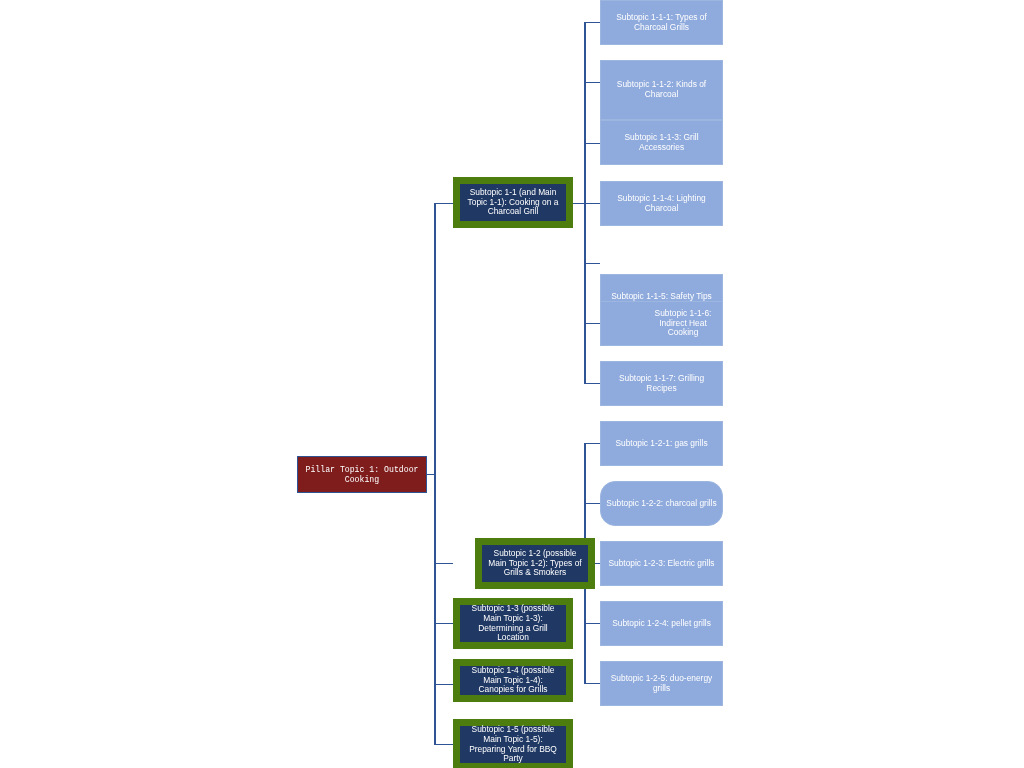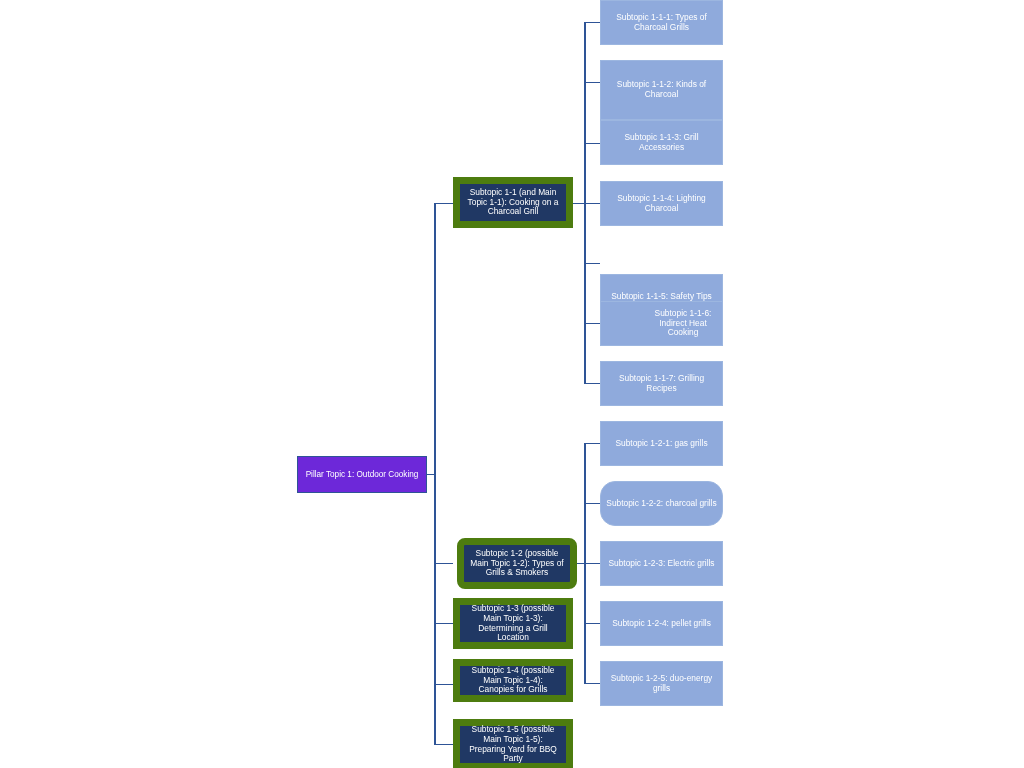--- a/index.html
+++ b/index.html
@@ -21,23 +21,24 @@
     display: flex;
     align-items: center;
     justify-content: center;
     text-align: center;
     color: #ffffff;
     line-height: 1.18;
     padding: 2px 5px;
     z-index: 2;
   }
   .node-root {
-    background: #6d28d9;
+    background: #7f1d1d;
     border: 1px solid #2E5496;
     font-size: 8.2px;
+    font-family: Liberation Mono, monospace;
   }
   .node-main {
     background: #203864;
     border: 7px solid #4d7c0f;
     font-size: 8.4px;
   }
   .node-sub {
     background: #8FAADC;
     border: 1px solid #9CB6E0;
     font-size: 8.4px;
@@ -81,21 +82,21 @@
   <div class="connector connector-h" style="left:584px; top:443px; width:16px;"></div>
   <div class="connector connector-h" style="left:584px; top:503px; width:16px;"></div>
   <div class="connector connector-h" style="left:584px; top:563px; width:16px;"></div>
   <div class="connector connector-h" style="left:584px; top:623px; width:16px;"></div>
   <div class="connector connector-h" style="left:584px; top:683px; width:16px;"></div>
 
   <div class="node node-root" style="left:297px; top:456px; width:130px; height:37px;">Pillar Topic 1:  Outdoor Cooking</div>
 
   <div class="node node-main" style="left:453px; top:177px; width:120px; height:51px;">Subtopic 1-1 (and Main Topic 1-1):  Cooking on a Charcoal Grill</div>
 
-  <div class="node node-main" style="left:457px; top:538px; width:120px; height:51px;border-radius:8px;">Subtopic 1-2 (possible Main Topic 1-2):  Types of Grills &amp; Smokers</div>
+  <div class="node node-main" style="left:475px; top:538px; width:120px; height:51px;">Subtopic 1-2 (possible Main Topic 1-2):  Types of Grills &amp; Smokers</div>
 
   <div class="node node-main" style="left:453px; top:598px; width:120px; height:51px;">Subtopic 1-3 (possible Main Topic 1-3):  Determining a Grill Location</div>
 
   <div class="node node-main" style="left:453px; top:659px; width:120px; height:43px;">Subtopic 1-4 (possible Main Topic 1-4):  Canopies for Grills</div>
 
   <div class="node node-main" style="left:453px; top:719px; width:120px; height:51px;">Subtopic 1-5 (possible Main Topic 1-5):  Preparing Yard for BBQ Party</div>
 
   <div class="node node-sub" style="left:600px; top:0px; width:123px; height:45px;">Subtopic 1-1-1:  Types of Charcoal Grills</div>
 
   <div class="node node-sub" style="left:600px; top:60px; width:123px; height:60px;">Subtopic 1-1-2:  Kinds of Charcoal</div>

